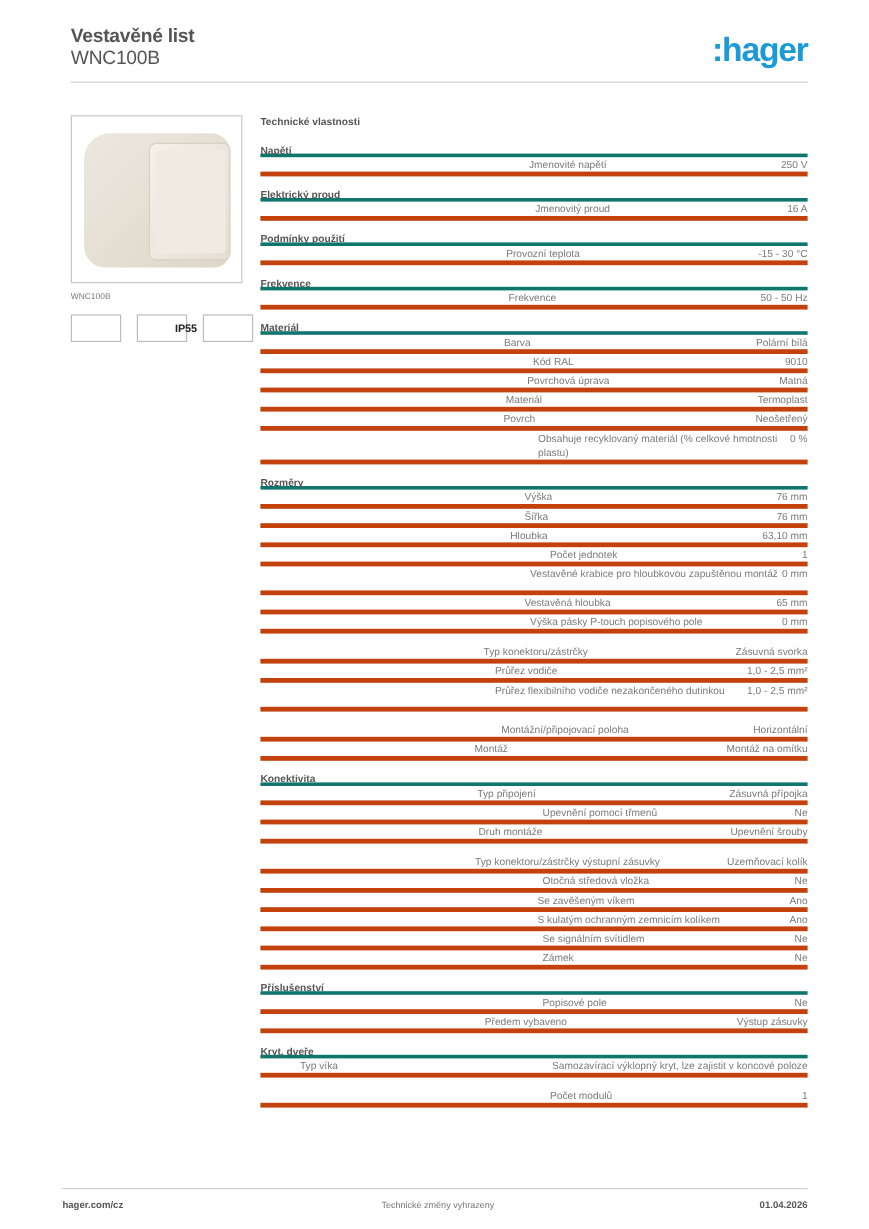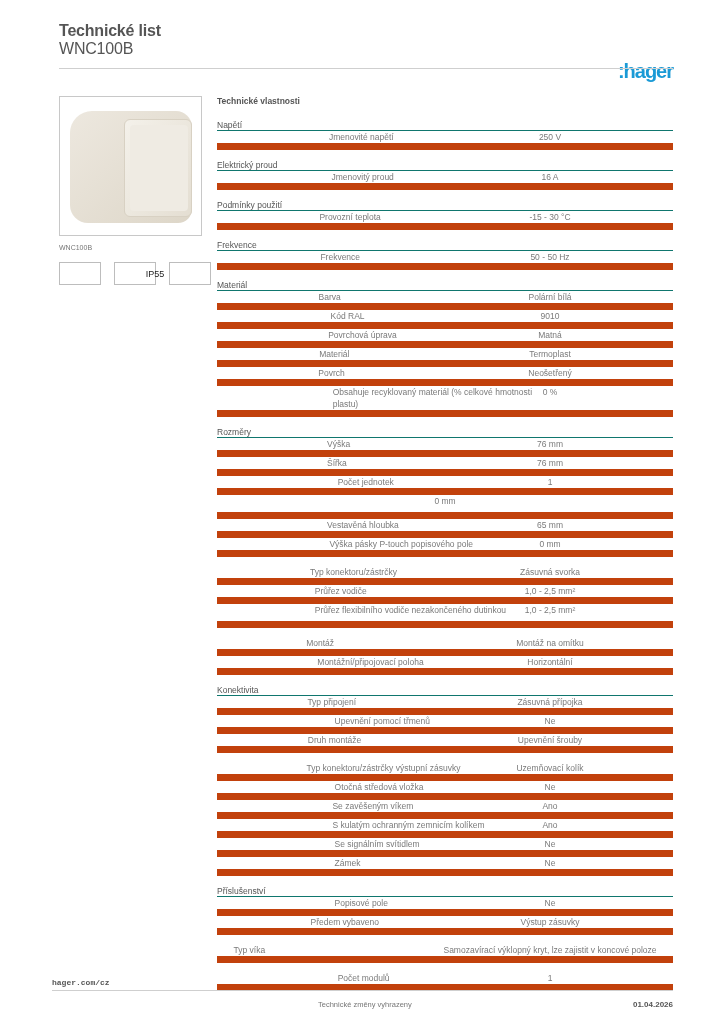--- a/index.html
+++ b/index.html
@@ -2,52 +2,52 @@
 <html><head>
 <meta charset="utf-8">
 <style>
   * { box-sizing: border-box; margin: 0; padding: 0; }
   html, body { width: 724px; height: 1024px; background: #ffffff; overflow: hidden; }
   body { font-family: "Liberation Sans", sans-serif; color: #4a4a4a; position: relative; }
 
   .header { position: absolute; left: 59px; top: 20px; width: 614px; height: 48px; }
   .doc-title { position: absolute; left: 0; top: 2px; font-size: 16px; font-weight: bold; color: #555; letter-spacing: -0.2px; }
   .doc-sub { position: absolute; left: 0; top: 20px; font-size: 16px; color: #555; letter-spacing: -0.2px; }
-  .logo { position: absolute; right: 0; top: 6px; font-size: 20px; font-weight: bold; color: #1a9ad6; letter-spacing: -1px; margin-top: 34px; }
+  .logo { position: absolute; right: 0; top: 6px; font-size: 28px; font-weight: bold; color: #1a9ad6; letter-spacing: -1px; }
   .header-rule { position: absolute; left: 59px; top: 68px; width: 614px; height: 1px; background: #cfcfcf; }
 
   .left-col { position: absolute; left: 59px; top: 96px; width: 143px; }
   .product-img { width: 143px; height: 140px; border: 1px solid #c8c8c8; position: relative; background: #fff; }
   .product-img .body { position: absolute; left: 10px; top: 14px; width: 122px; height: 112px; background: linear-gradient(135deg,#ede8df,#ddd6c8); border-radius: 22px 16px 14px 18px; }
   .product-img .lid { position: absolute; left: 64px; top: 22px; width: 68px; height: 98px; background: linear-gradient(120deg,#f4f1ea,#e4ded2); border-radius: 6px; border: 1px solid #d8d1c3; }
   .product-img .lidin { position: absolute; left: 70px; top: 28px; width: 58px; height: 86px; background: #efebe3; border-radius: 4px; }
   .img-caption { font-size: 7px; color: #777; margin-top: 8px; }
   .icons { display: flex; gap: 13px; margin-top: 11px; }
-  .icon-box { width: 23px; height: 23px; border: 1px solid #bdbdbd; display: flex; align-items: center; justify-content: center; font-size: 9px; font-weight: normal; color: #222; padding-left: 40px; }
+  .icon-box { width: 23px; height: 23px; border: 1px solid #bdbdbd; display: flex; align-items: center; justify-content: center; font-size: 9px; font-weight: bold; color: #222; padding-left: 40px; }
   .icon-box.wide { width: 26px; }
 
   .spec { position: absolute; left: 217px; top: 96px; width: 456px; font-size: 8.5px; }
   .spec-title { font-size: 8.5px; font-weight: bold; color: #555; height: 14px; }
   .section { margin-top: 9px; }
-  .sec-head { font-weight: normal; color: #555; height: 12px; line-height: 12px; border-bottom: 1px solid #0f766e; padding-top: 0px; }
-  .row { display: flex; justify-content: center; border-bottom: 7px solid #c2410c; min-height: 12.8px; line-height: 12px; color: #7a7a7a; }
+  .sec-head { font-weight: bold; color: #555; height: 12px; line-height: 12px; border-bottom: 3px solid #0f766e; padding-top: 0px; }
+  .row { display: flex; justify-content: flex-end; border-bottom: 4px solid #c2410c; min-height: 12.8px; line-height: 12px; color: #7a7a7a; }
   .row .lbl { width: 210px; }
   .row .val { text-align: right; }
   .row.two { min-height: 24px; }
 
   .footer-rule { position: absolute; left: 52px; top: 990px; width: 621px; height: 1px; background: #cfcfcf; }
-  .footer-left { position: absolute; left: 52px; top: 978px; font-size: 8px; font-weight: bold; color: #555; font-family: Liberation Mono, monospace; }
+  .footer-left { position: absolute; left: 52px; top: 1000px; font-size: 8px; font-weight: bold; color: #555; }
   .footer-mid { position: absolute; left: 318px; top: 1000px; font-size: 7.5px; color: #777; }
   .footer-right { position: absolute; right: 51px; top: 1000px; font-size: 8px; font-weight: bold; color: #555; }
 </style>
 </head>
 <body>
 
 <div class="header">
-  <div class="doc-title">Technické list</div>
+  <div class="doc-title">Vestavěné list</div>
   <div class="doc-sub">WNC100B</div>
   <div class="logo">:hager</div>
 </div>
 <div class="header-rule"></div>
 
 <div class="left-col">
   <div class="product-img">
     <div class="body"></div>
     <div class="lid"></div>
     <div class="lidin"></div>
@@ -139,24 +139,29 @@
     <div class="sec-head">Rozměry</div>
     <div class="row">
         <span class="lbl">Výška</span>
         <span class="val">76 mm</span>
       </div>
     <div class="row">
         <span class="lbl">Šířka</span>
         <span class="val">76 mm</span>
       </div>
     <div class="row">
+        <span class="lbl">Hloubka</span>
+        <span class="val">63,10 mm</span>
+      </div>
+    <div class="row">
         <span class="lbl">Počet jednotek</span>
         <span class="val">1</span>
       </div>
     <div class="row two">
+        <span class="lbl">Vestavěné krabice pro hloubkovou zapuštěnou montáž</span>
         <span class="val">0 mm</span>
       </div>
     <div class="row">
         <span class="lbl">Vestavěná hloubka</span>
         <span class="val">65 mm</span>
       </div>
     <div class="row">
         <span class="lbl">Výška pásky P-touch popisového pole</span>
         <span class="val">0 mm</span>
       </div>
@@ -172,27 +177,27 @@
         <span class="val">1,0 - 2,5 mm²</span>
       </div>
     <div class="row two">
         <span class="lbl">Průřez flexibilního vodiče nezakončeného dutinkou</span>
         <span class="val">1,0 - 2,5 mm²</span>
       </div>
   </div>
 
   <div class="section">
     <div class="row">
+        <span class="lbl">Montážní/připojovací poloha</span>
+        <span class="val">Horizontální</span>
+      </div>
+    <div class="row">
         <span class="lbl">Montáž</span>
         <span class="val">Montáž na omítku</span>
       </div>
-    <div class="row">
-        <span class="lbl">Montážní/připojovací poloha</span>
-        <span class="val">Horizontální</span>
-      </div>
   </div>
 
   <div class="section">
     <div class="sec-head">Konektivita</div>
     <div class="row">
         <span class="lbl">Typ připojení</span>
         <span class="val">Zásuvná přípojka</span>
       </div>
     <div class="row">
         <span class="lbl">Upevnění pomocí třmenů</span>
@@ -237,20 +242,21 @@
         <span class="lbl">Popisové pole</span>
         <span class="val">Ne</span>
       </div>
     <div class="row">
         <span class="lbl">Předem vybaveno</span>
         <span class="val">Výstup zásuvky</span>
       </div>
   </div>
 
   <div class="section">
+    <div class="sec-head">Kryt, dveře</div>
     <div class="row">
         <span class="lbl">Typ víka</span>
         <span class="val">Samozavírací výklopný kryt, lze zajistit v koncové poloze</span>
       </div>
   </div>
 
   <div class="section">
     <div class="row">
         <span class="lbl">Počet modulů</span>
         <span class="val">1</span>

